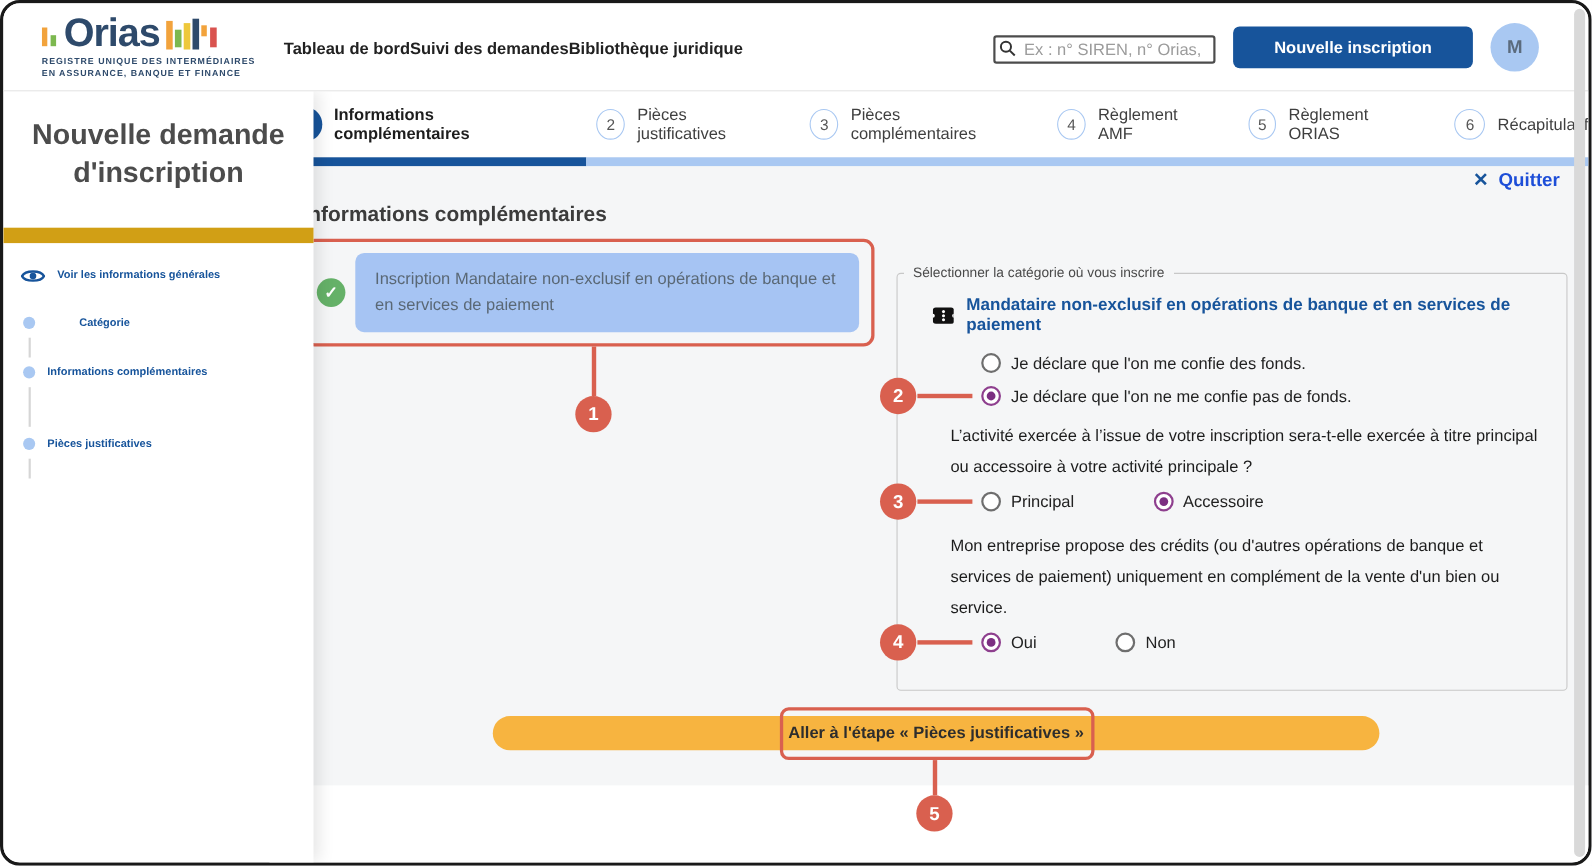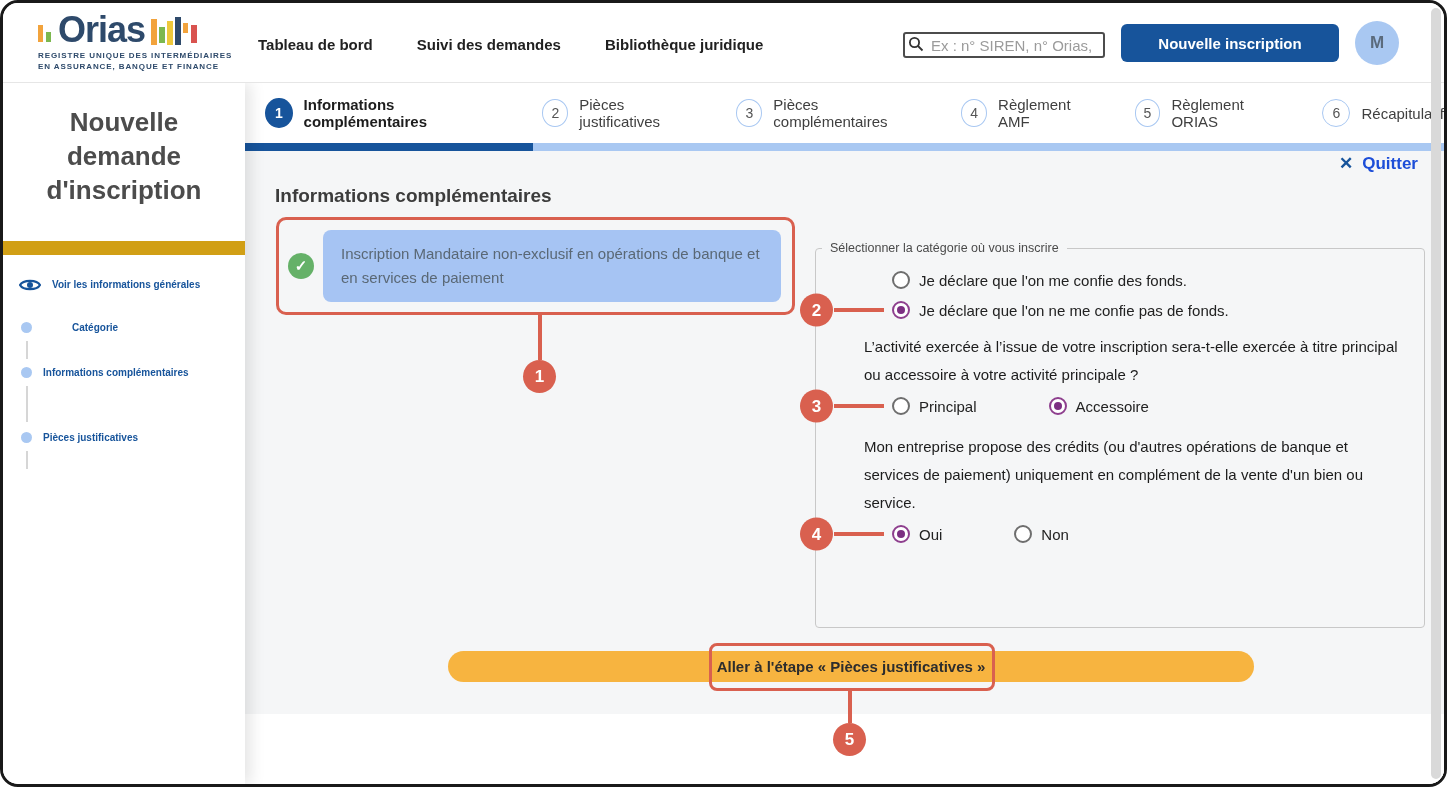--- a/index.html
+++ b/index.html
@@ -11,42 +11,42 @@
   }
   
   .header {
     position:absolute; top:0; left:0; right:0; height:80px;
     background:#fff; border-bottom:1px solid #e6e6e6; z-index:30;
   }
   .logo { position:absolute; left:35px; top:10px; }
   .logo-row { display:flex; align-items:flex-end; gap:6px; }
   .logo-name { font-size:36px; font-weight:bold; color:#2e4a6b; letter-spacing:-1px; line-height:34px; }
   .logo-tagline { font-size:8px; font-weight:bold; color:#2e4a6b; letter-spacing:0.9px; line-height:11px; margin-top:3px; }
-  .nav { position:absolute; left:255px; top:33px; display:flex; gap:44px; }
+  .nav { position:absolute; left:255px; top:33px; display:flex; }
   .nav a { font-size:15px; font-weight:bold; color:#212121; text-decoration:none; }
   .search-wrap { position:absolute; left:900px; top:29px; width:202px; height:26px; }
   .search-wrap svg { position:absolute; left:5px; top:4px; }
   .search-input {
     width:100%; height:100%; border:2px solid #4c4c4c; border-radius:3px;
     padding:0 6px 0 26px; font-size:15px; color:#333; font-family:"Liberation Sans",sans-serif;
   }
   .search-input::placeholder { color:#9b9b9b; }
   .btn-primary {
     position:absolute; left:1118px; top:21px; width:218px; height:38px;
     background:#17549b; color:#fff; font-size:15px; font-weight:bold;
     border:none; border-radius:6px; cursor:pointer; font-family:"Liberation Sans",sans-serif;
   }
   .avatar {
     position:absolute; left:1352px; top:18px; width:44px; height:44px; border-radius:50%;
     background:#a9c8f2; color:#5b6b7d; font-weight:bold; font-size:17px;
     display:flex; align-items:center; justify-content:center;
   }
   
   .sidebar {
-    position:absolute; left:0; top:80px; bottom:0; width:242px; background:#fff;
+    position:absolute; left:0; top:80px; bottom:0; width:282px; background:#fff;
     box-shadow:6px 0 14px rgba(0,0,0,0.10); z-index:20;
   }
   .side-title {
     padding:22px 20px 0; text-align:center; font-size:26px; line-height:34px;
     font-weight:bold; color:#4c4c4c;
   }
   .gold-bar { height:14px; background:#d19f15; margin-top:34px; }
   .side-nav { padding:20px 14px 0 16px; }
   .side-item { display:flex; gap:11px; align-items:flex-start; cursor:pointer; }
   .side-item .lbl { font-size:10px; font-weight:bold; color:#17549b; line-height:19px; }
@@ -245,20 +245,31 @@
     <div class="annot-box">
       <div class="check-circle">✓</div>
       <div class="chip">Inscription Mandataire non-exclusif en opérations de banque et en services de paiement</div>
     </div>
     <div class="vline" style="left:293px; top:232px; height:45px;"></div>
     <div class="badge" style="left:278px; top:277px;">1</div>
 
     <fieldset class="fs">
       <legend>Sélectionner la catégorie où vous inscrire</legend>
 
+      <div class="cat-row">
+        <svg width="21" height="16" viewBox="0 0 21 16">
+          <rect x="0" y="0" width="21" height="16" rx="3" fill="#111"></rect>
+          <circle cx="10.5" cy="4" r="1.5" fill="#fff"></circle>
+          <circle cx="10.5" cy="8" r="1.5" fill="#fff"></circle>
+          <circle cx="10.5" cy="12" r="1.5" fill="#fff"></circle>
+          <circle cx="0" cy="8" r="2" fill="#fff"></circle>
+          <circle cx="21" cy="8" r="2" fill="#fff"></circle>
+        </svg>
+        <span class="cat-title">Mandataire non-exclusif en opérations de banque et en services de paiement</span>
+      </div>
 
       <div class="radio-col">
         <div class="opt">
           <span class="radio"></span>
           <span class="opt-label">Je déclare que l'on me confie des fonds.</span>
         </div>
         <div class="opt anchor">
           <span class="radio selected"></span>
           <span class="opt-label">Je déclare que l'on ne me confie pas de fonds.</span>
           <div class="hline a-line"></div>

